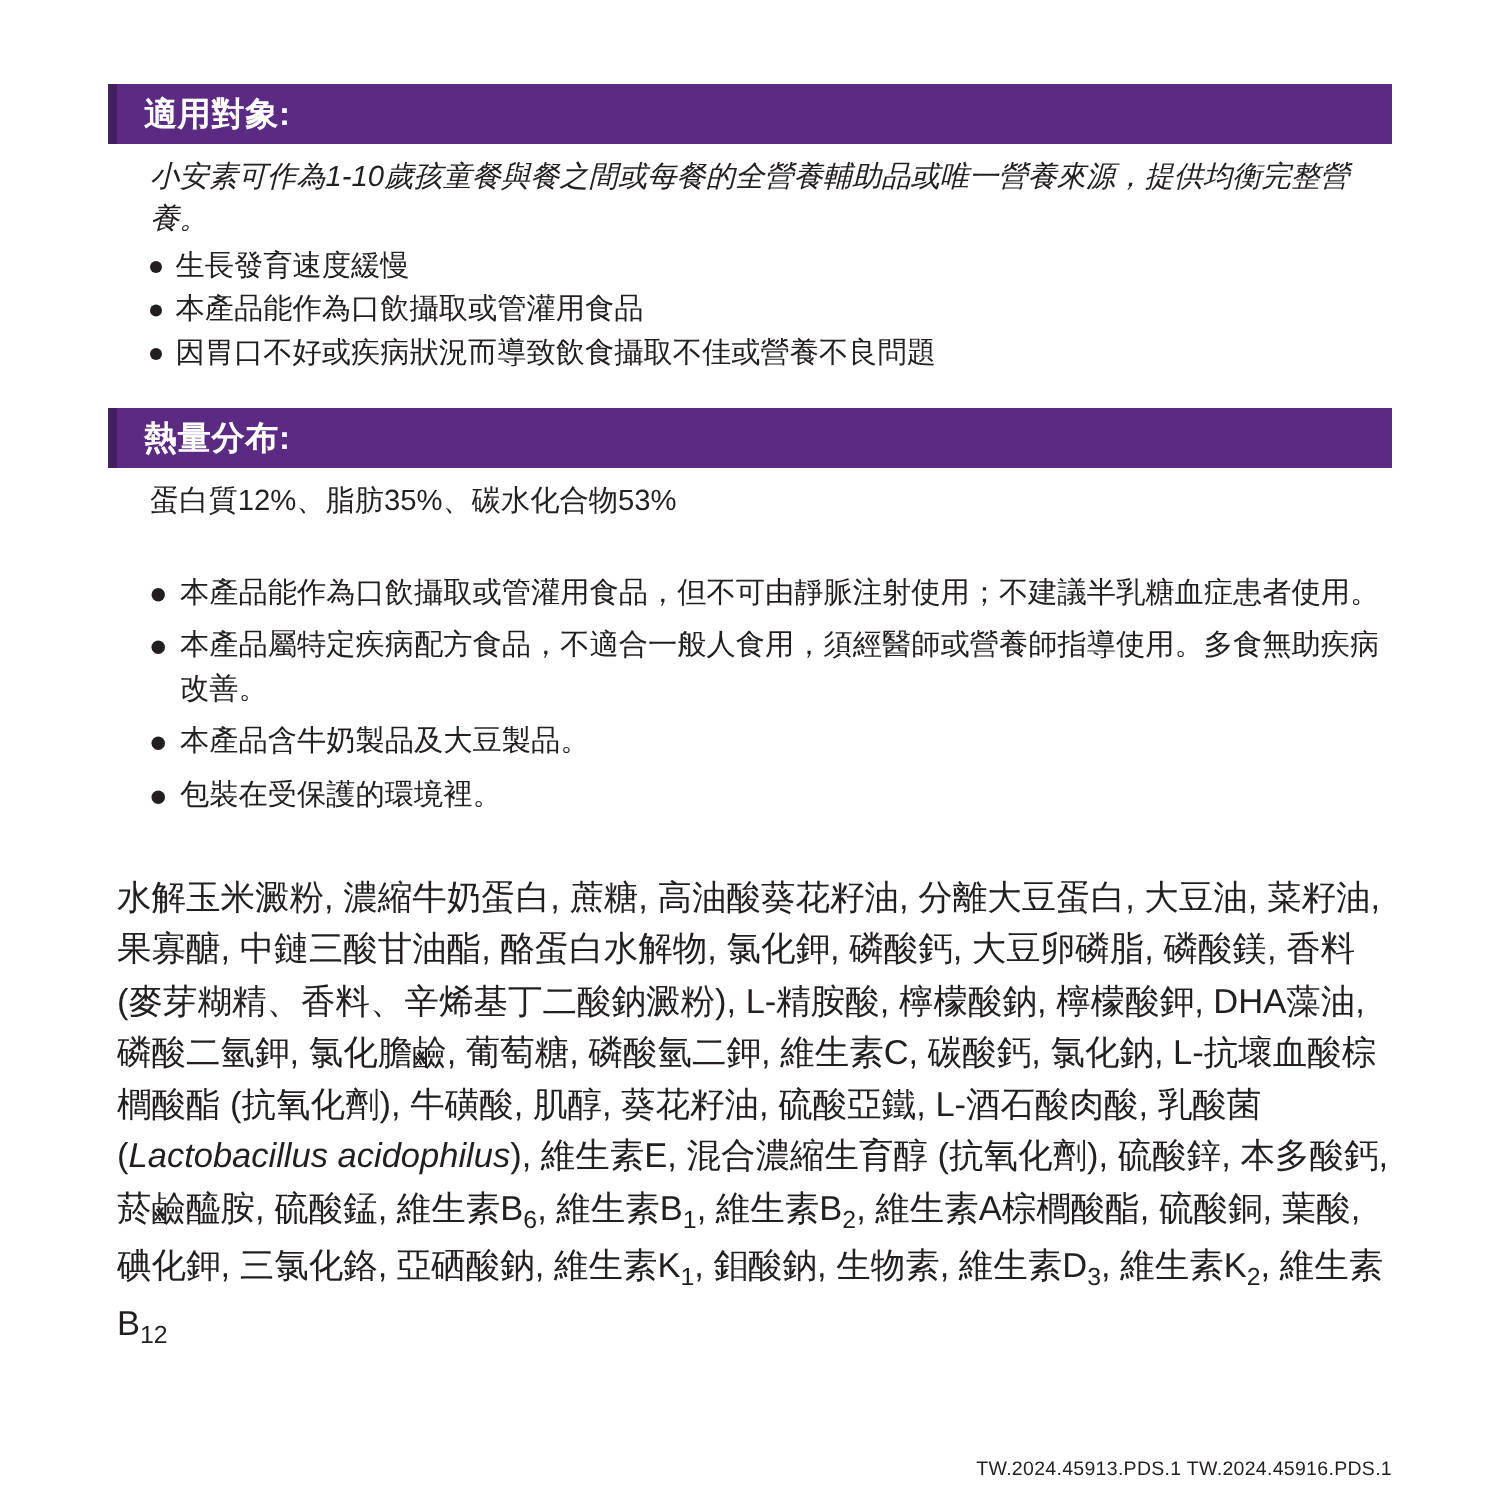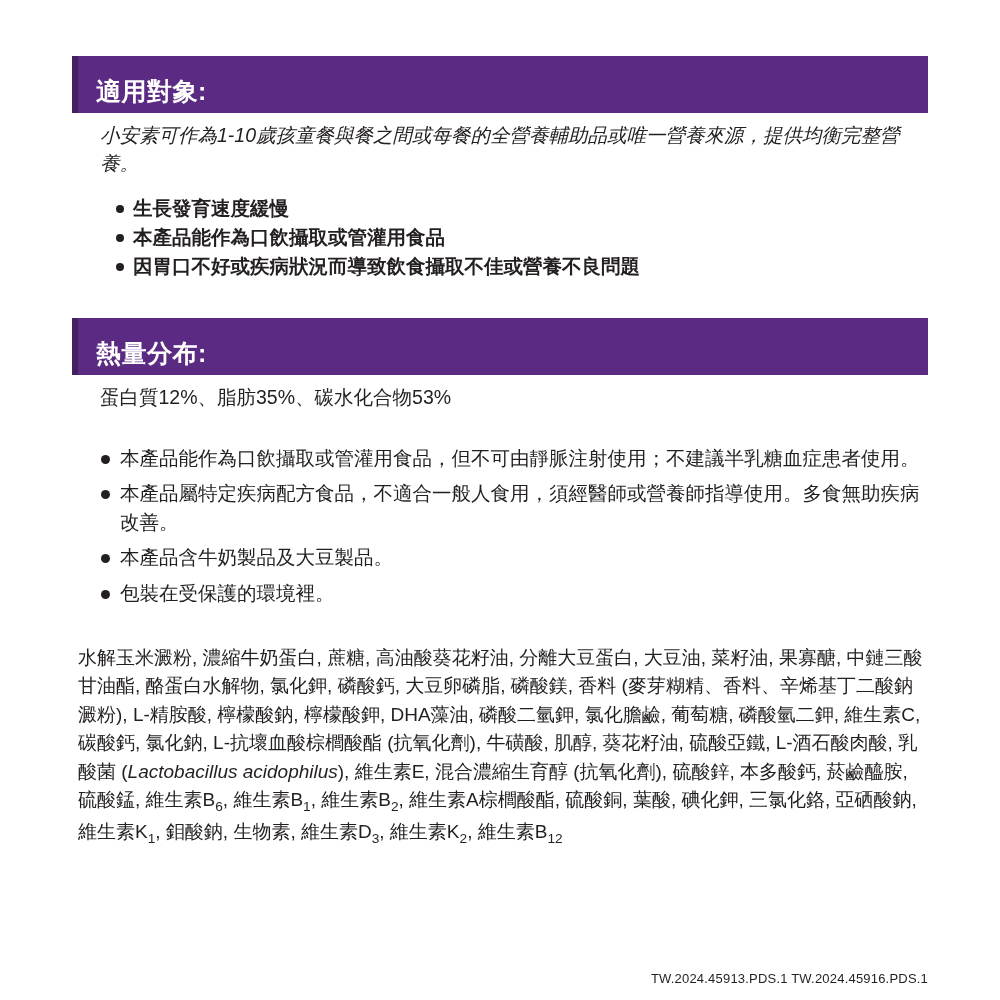--- a/index.html
+++ b/index.html
@@ -21,24 +21,24 @@
     width: 1000px;
     height: 1000px;
     box-sizing: border-box;
     padding: 56px 72px 10px 78px;
   }
 
   
   .sec-head {
     background: #5b2a83;
     color: #ffffff;
-    font-size: 25px;
+    font-size: 22px;
     font-weight: bold;
     line-height: 1.0;
-    padding: 23px 10px 9px 18px;
+    padding: 9px 10px 9px 18px;
     letter-spacing: 0.5px;
     box-sizing: border-box;
   }
   .sec-head-wrap {
     position: relative;
   }
   
   .sec-head-wrap::before {
     content: "";
     position: absolute;
@@ -58,23 +58,22 @@
     margin: 0 0 2px 0;
   }
   .lead {
     margin: 0 0 2px 0;
     text-indent: 0;
     font-style: italic;
   }
 
   ul.dots {
     list-style: none;
-    margin: 16px;
+    margin: 0;
     padding: 0;
-    font-weight: bold;
   }
   ul.dots li {
     position: relative;
     padding-left: 17px;
     margin: 1px 0;
   }
   ul.dots li::before {
     content: "";
     position: absolute;
     left: 0;
@@ -106,21 +105,21 @@
     height: 9px;
     border-radius: 50%;
     background: #231f20;
   }
 
   .spacer-s { height: 16px; }
   .spacer-m { height: 22px; }
 
   .ingredients {
     padding: 14px 0 0 0;
-    font-size: 19px;
+    font-size: 23px;
     line-height: 1.5;
     text-align: left;
   }
   .ingredients p { margin: 0; }
   .ital { font-style: italic; }
 
   .footer {
     position: absolute;
     right: 72px;
     bottom: 14px;

